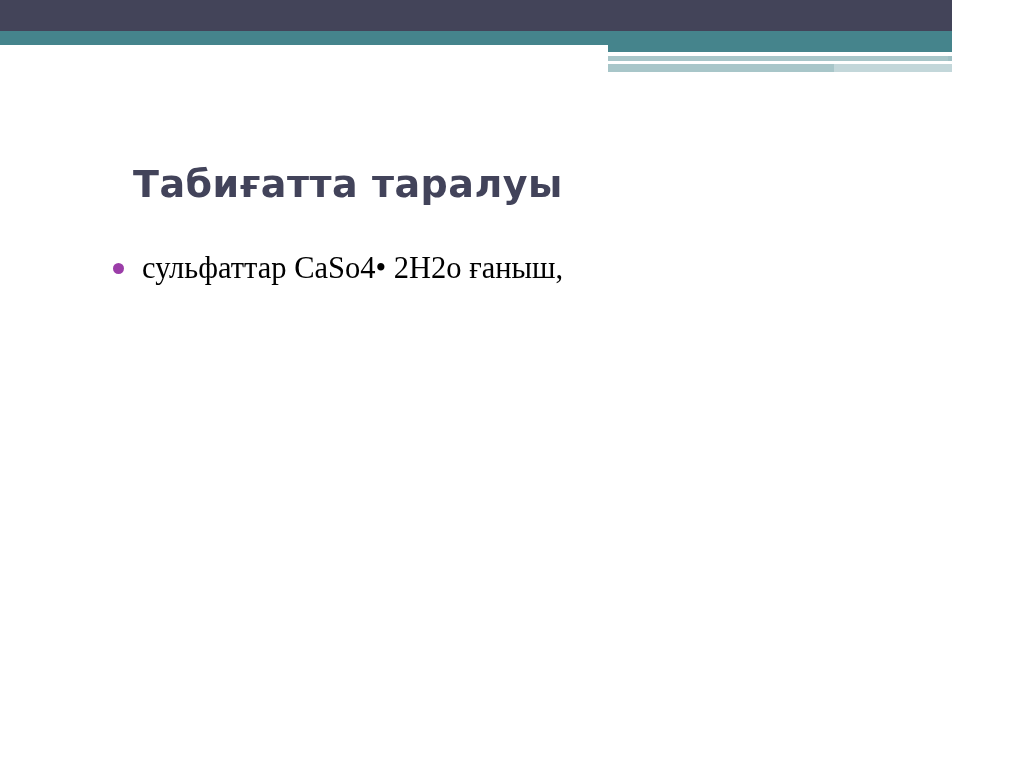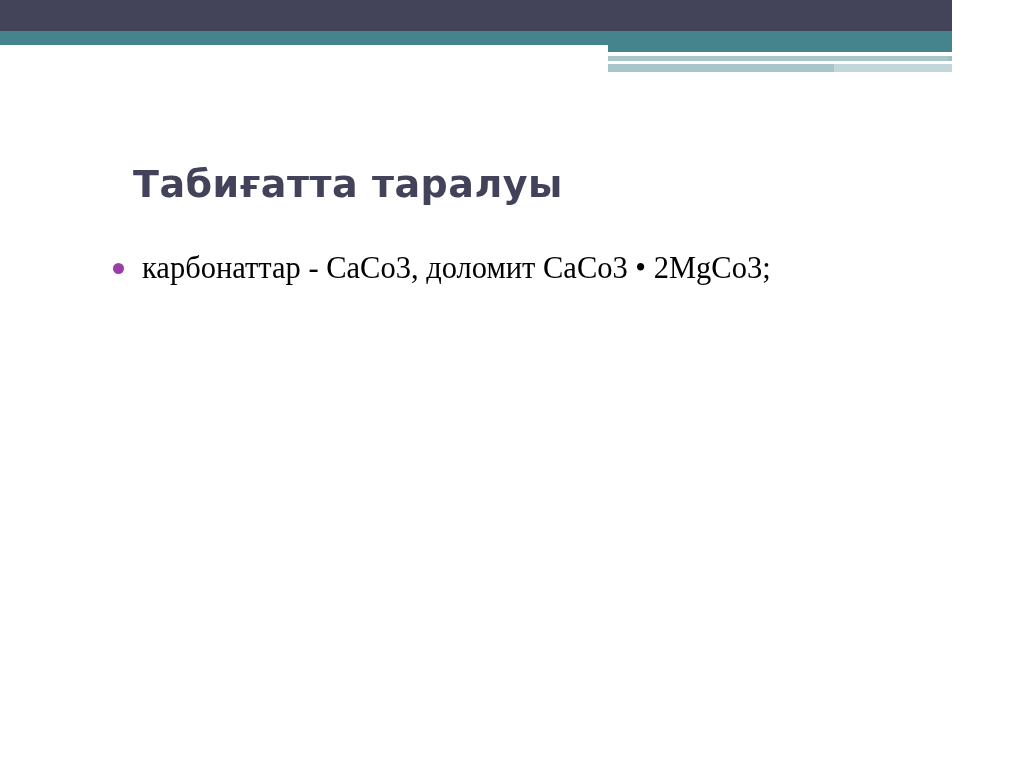--- a/index.html
+++ b/index.html
@@ -233,22 +233,22 @@
         <div class="vstripe" style="left: 23px; width: 3px; background: linear-gradient(rgb(90, 91, 112) 0px, rgb(90, 91, 112) 31px, rgb(95, 147, 153) 31px, rgb(95, 147, 153) 45px, rgb(186, 209, 212) 45px, rgb(186, 209, 212) 72px);"></div>
         <div class="vstripe" style="left: 26px; width: 4px; background: linear-gradient(rgb(166, 167, 180) 0px, rgb(166, 167, 180) 31px, rgb(173, 201, 204) 31px, rgb(173, 201, 204) 45px, rgb(230, 240, 241) 45px, rgb(230, 240, 241) 72px);"></div>
         <div class="vstripe" style="left: 30px; width: 4px; background: linear-gradient(rgb(255, 255, 255) 0px, rgb(255, 255, 255) 31px, rgb(255, 255, 255) 31px, rgb(255, 255, 255) 45px, rgb(255, 255, 255) 45px, rgb(255, 255, 255) 72px);"></div>
       </div>
   </div>
 
   <h1 id="title">Табиғатта таралуы</h1>
 
   <div id="content">
 
-
     <div class="bullet-item">
       <span class="bullet-dot"></span>
-      <span class="bullet-text">карбонаттар - CaCo3, доломит CaCo3 • 2MgCo3;</span>
+      <span class="bullet-text">сульфаттар CaSo4• 2H2o ғаныш,</span>
     </div>
 
 
+
   </div>
 
 </div>
 
 </body></html>

